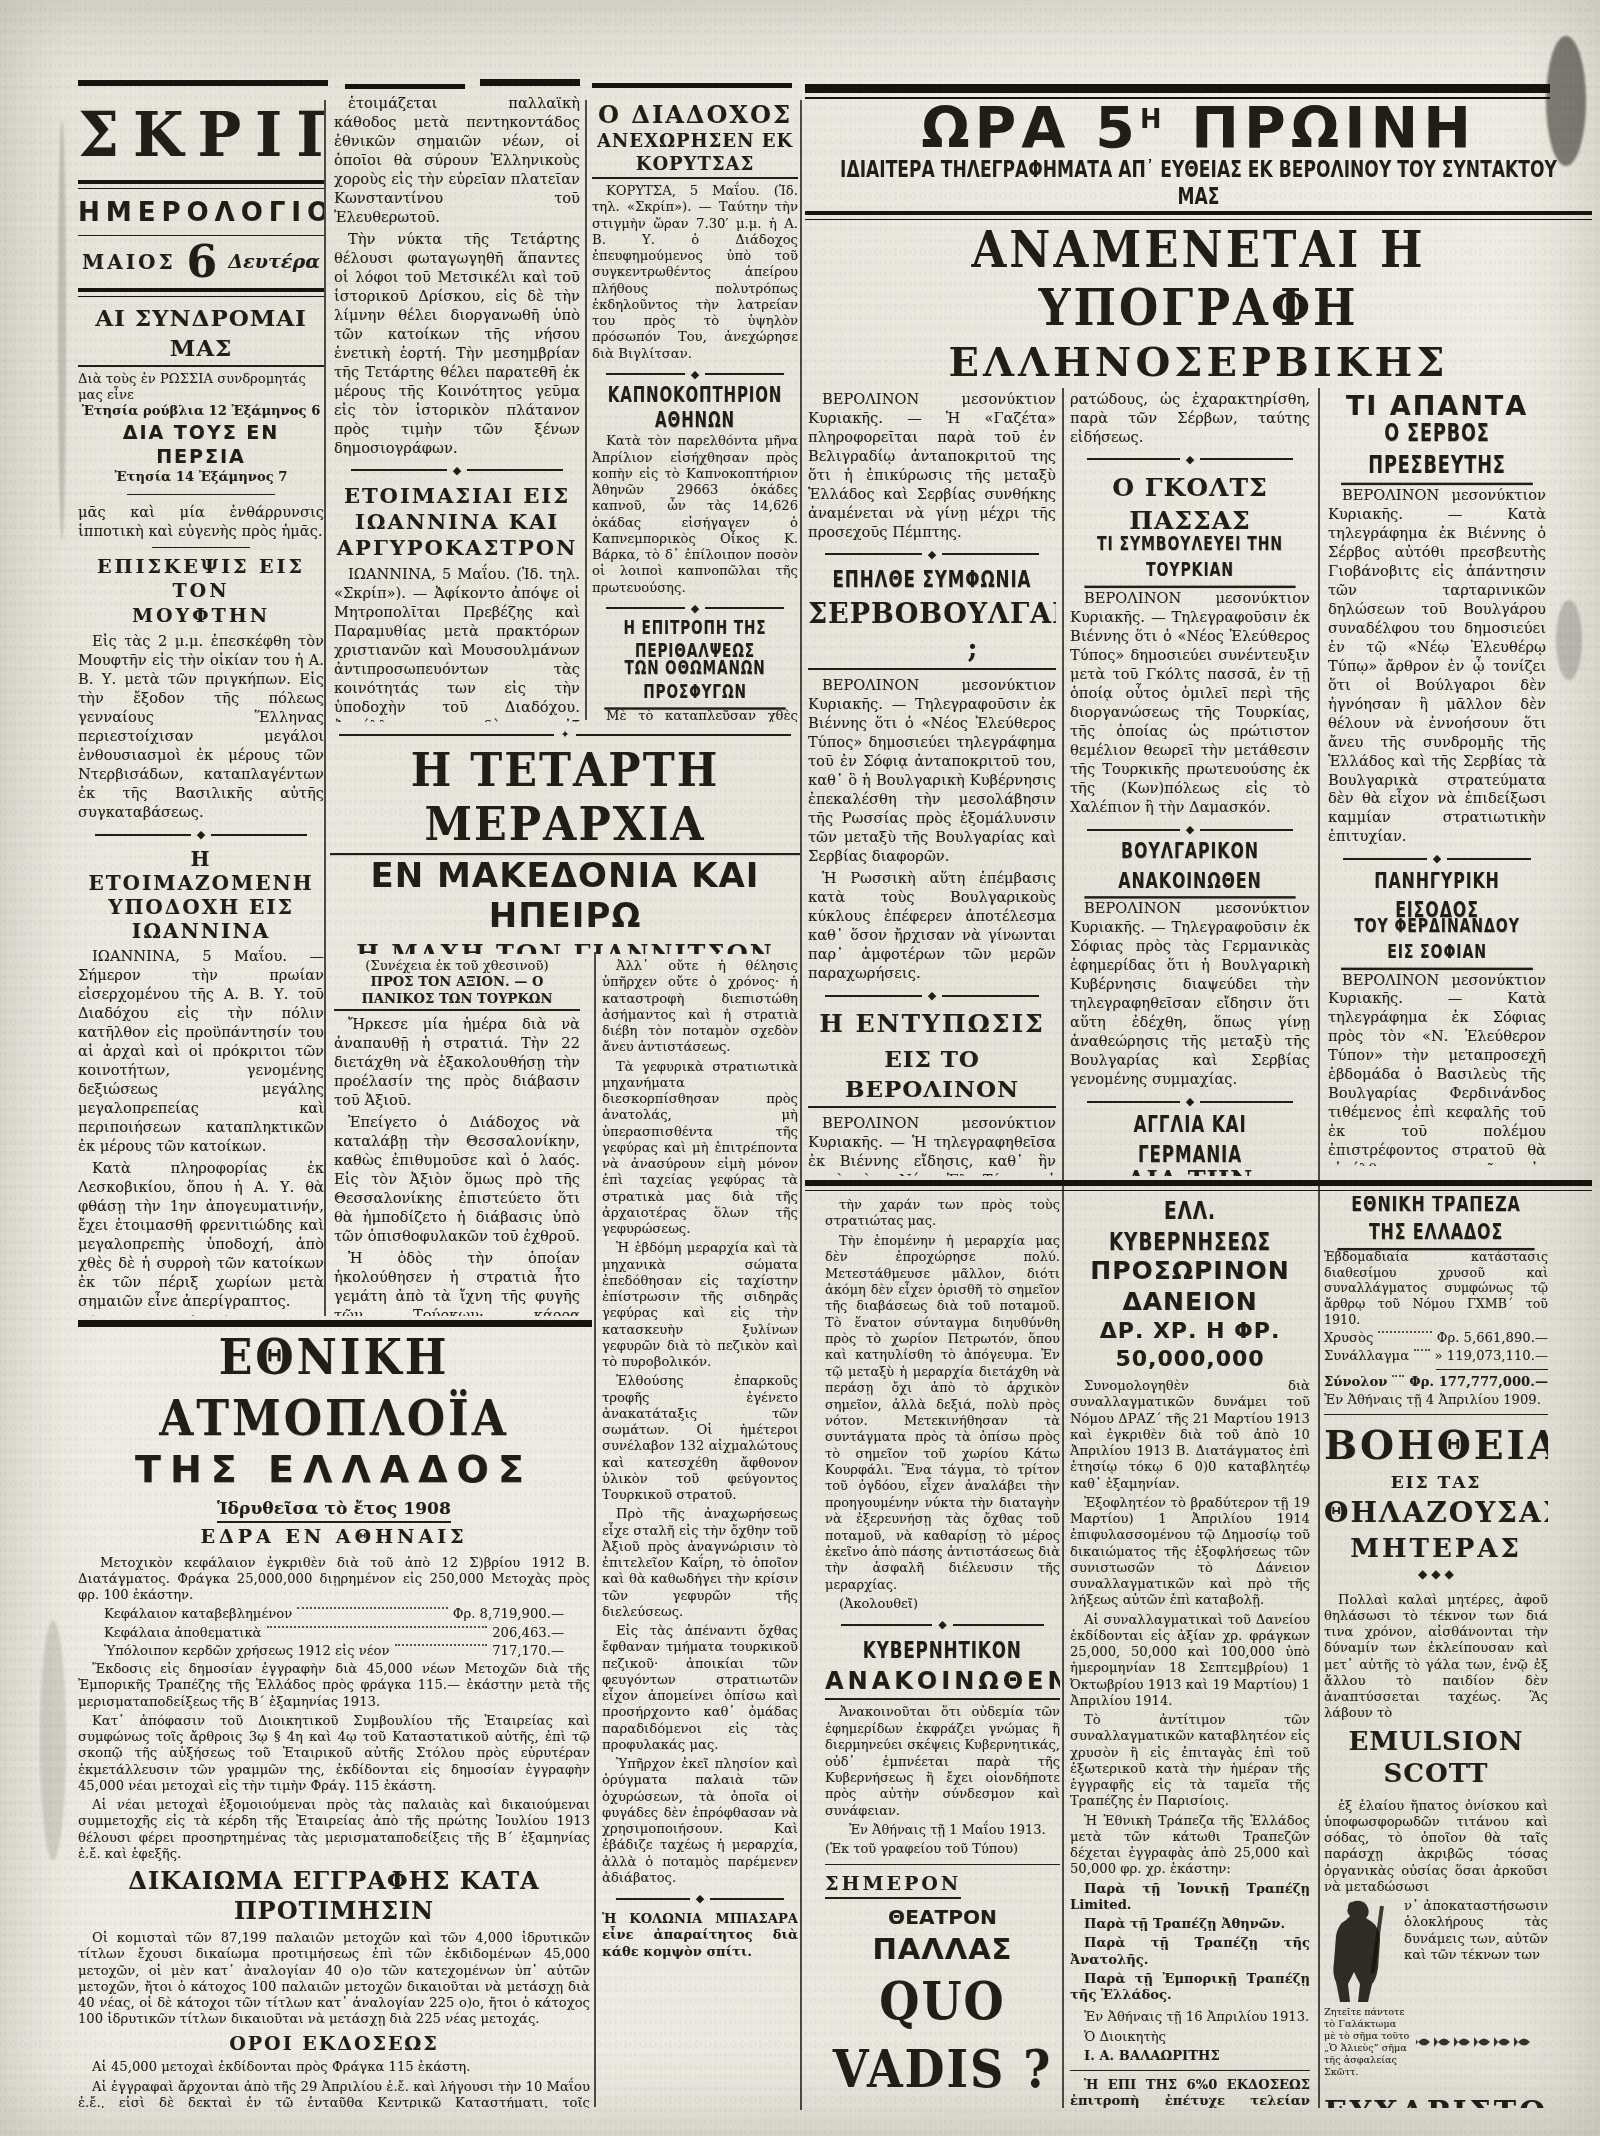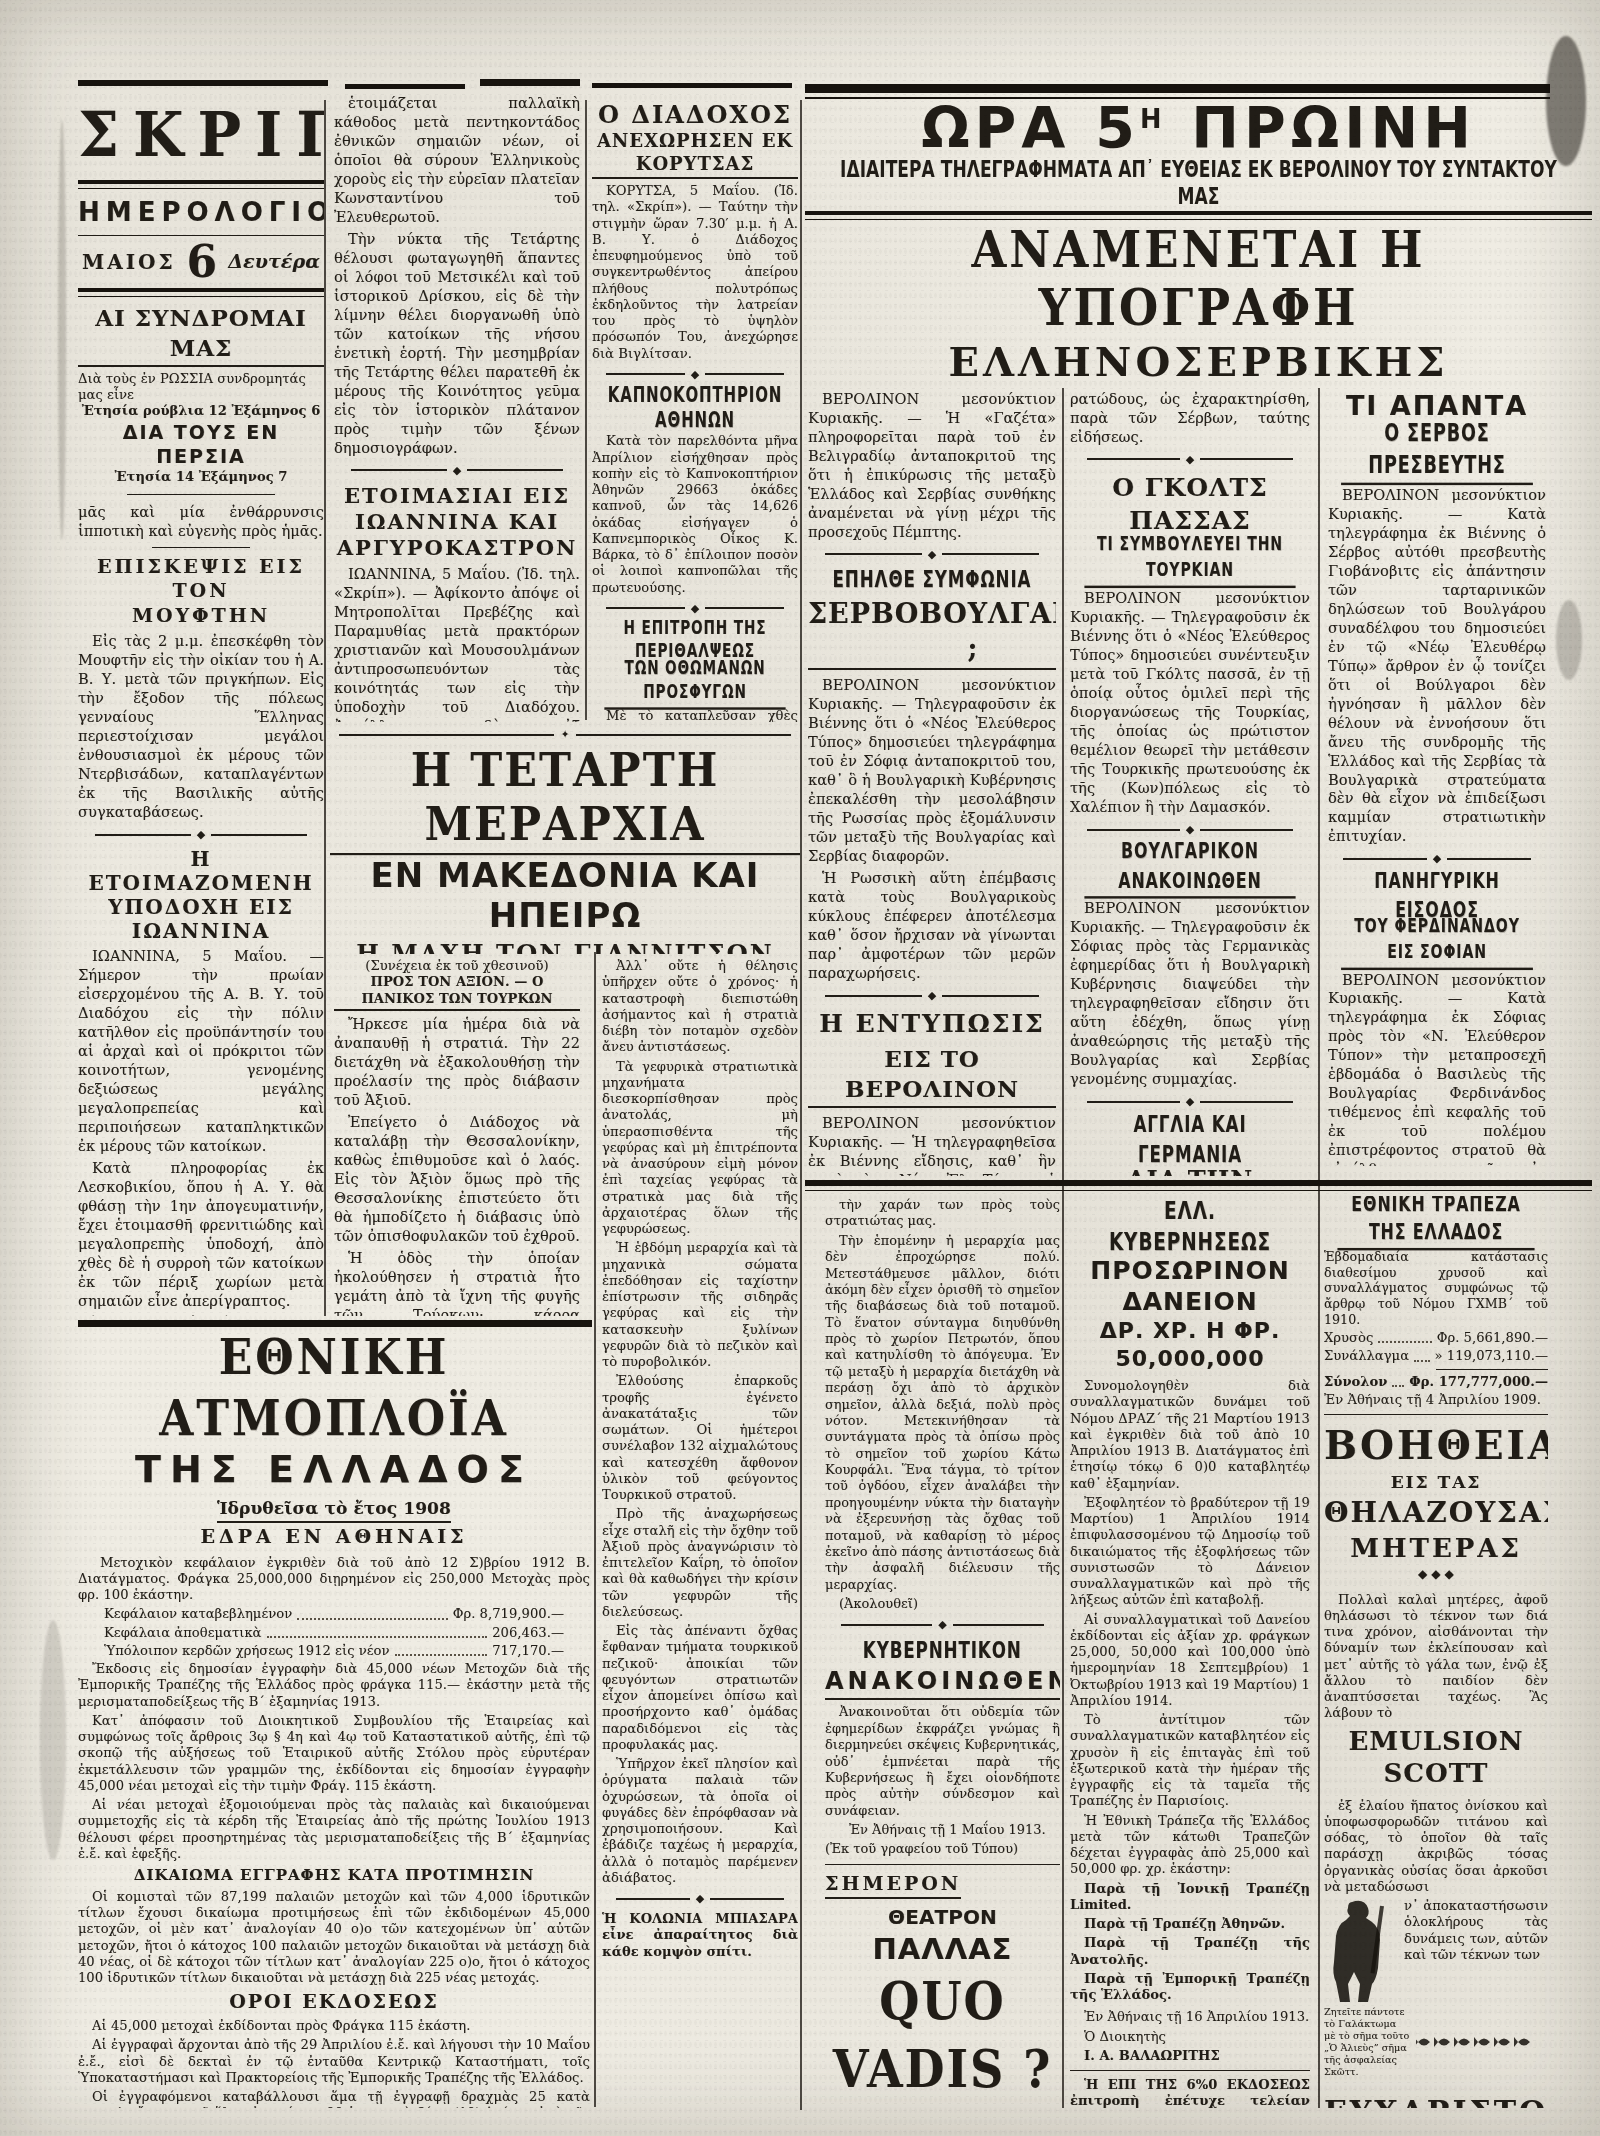--- a/index.html
+++ b/index.html
@@ -27,21 +27,21 @@
   .rt{text-align:right;}
   .fl{display:flex;align-items:center;justify-content:center;margin:7px auto;width:86%;}
   .fl::before,.fl::after{content:"";flex:1;border-top:2px solid #211d17;}
   .fl i{font-style:normal;margin:0 6px;font-size:11px;line-height:1;}
   .rule-thin{border-top:1.5px solid #211d17;margin:6px 0;}
   .rule-dbl{border-top:4px solid #17130e;border-bottom:1.5px solid #17130e;height:4px;margin:6px 0;}
   .hserif{font-weight:bold;text-align:center;letter-spacing:1px;margin:4px 0;}
   .hund{border-bottom:2px solid #211d17;display:inline-block;padding-bottom:2px;}
   .cond{display:inline-block;transform:scale(.88,1.22);transform-origin:center;}
   .sans{font-family:"DejaVu Sans","Liberation Sans",sans-serif;}
-  .row{display:flex;align-items:flex-end;margin:2px 0;}
+  .row{display:flex;align-items:flex-start;margin:2px 0;}
   .row .lead{flex:1;border-bottom:2px dotted #5a5246;margin:0 5px 3px 5px;height:1px;}
   .masthead-title{font-size:58px;font-weight:bold;letter-spacing:14px;text-align:center;
        transform:scaleY(1.05);margin:0;}
   .theater div{margin:6px 0;}
 </style>
 </head>
 <body>
 
 <div class="page">
 
@@ -383,21 +383,21 @@
     <div class="row" style="padding:0 26px">
       <span>Ὑπόλοιπον κερδῶν χρήσεως 1912 εἰς νέον</span>
         <span class="lead"></span>
       <span>717,170.—</span>
     </div>
     <div>
         <p>Ἔκδοσις εἰς δημοσίαν ἐγγραφὴν διὰ 45,000 νέων Μετοχῶν διὰ τῆς Ἐμπορικῆς Τραπέζης τῆς Ἑλλάδος πρὸς φράγκα 115.— ἑκάστην μετὰ τῆς μερισματαποδείξεως τῆς Β΄ ἑξαμηνίας 1913.</p>
         <p>Κατ᾽ ἀπόφασιν τοῦ Διοικητικοῦ Συμβουλίου τῆς Ἑταιρείας καὶ συμφώνως τοῖς ἄρθροις 3ῳ § 4η καὶ 4ῳ τοῦ Καταστατικοῦ αὐτῆς, ἐπὶ τῷ σκοπῷ τῆς αὐξήσεως τοῦ Ἑταιρικοῦ αὐτῆς Στόλου πρὸς εὐρυτέραν ἐκμετάλλευσιν τῶν γραμμῶν της, ἐκδίδονται εἰς δημοσίαν ἐγγραφὴν 45,000 νέαι μετοχαὶ εἰς τὴν τιμὴν Φράγ. 115 ἑκάστη.</p>
         <p>Αἱ νέαι μετοχαὶ ἐξομοιούμεναι πρὸς τὰς παλαιὰς καὶ δικαιούμεναι συμμετοχῆς εἰς τὰ κέρδη τῆς Ἑταιρείας ἀπὸ τῆς πρώτης Ἰουλίου 1913 θέλουσι φέρει προσηρτημένας τὰς μερισματαποδείξεις τῆς Β΄ ἑξαμηνίας ἐ.ἔ. καὶ ἑφεξῆς.</p>
       </div>
-    <div class="hserif" style="font-size:15px;letter-spacing:1px">ΔΙΚΑΙΩΜΑ ΕΓΓΡΑΦΗΣ ΚΑΤΑ ΠΡΟΤΙΜΗΣΙΝ</div>
+    <div class="hserif" style="font-size:24px;letter-spacing:1px">ΔΙΚΑΙΩΜΑ ΕΓΓΡΑΦΗΣ ΚΑΤΑ ΠΡΟΤΙΜΗΣΙΝ</div>
     <div>
         <p>Οἱ κομισταὶ τῶν 87,199 παλαιῶν μετοχῶν καὶ τῶν 4,000 ἱδρυτικῶν τίτλων ἔχουσι δικαίωμα προτιμήσεως ἐπὶ τῶν ἐκδιδομένων 45,000 μετοχῶν, οἱ μὲν κατ᾽ ἀναλογίαν 40 ο)ο τῶν κατεχομένων ὑπ᾽ αὐτῶν μετοχῶν, ἤτοι ὁ κάτοχος 100 παλαιῶν μετοχῶν δικαιοῦται νὰ μετάσχῃ διὰ 40 νέας, οἱ δὲ κάτοχοι τῶν τίτλων κατ᾽ ἀναλογίαν 225 ο)ο, ἤτοι ὁ κάτοχος 100 ἱδρυτικῶν τίτλων δικαιοῦται νὰ μετάσχῃ διὰ 225 νέας μετοχάς.</p>
       </div>
     <div class="hserif" style="font-size:19px;letter-spacing:2px">ΟΡΟΙ ΕΚΔΟΣΕΩΣ</div>
     <div>
         <p>Αἱ 45,000 μετοχαὶ ἐκδίδονται πρὸς Φράγκα 115 ἑκάστη.</p>
         <p>Αἱ ἐγγραφαὶ ἄρχονται ἀπὸ τῆς 29 Ἀπριλίου ἐ.ἔ. καὶ λήγουσι τὴν 10 Μαΐου ἐ.ἔ., εἰσὶ δὲ δεκταὶ ἐν τῷ ἐνταῦθα Κεντρικῷ Καταστήματι, τοῖς Ὑποκαταστήμασι καὶ Πρακτορείοις τῆς Ἐμπορικῆς Τραπέζης τῆς Ἑλλάδος.</p>
         <p>Οἱ ἐγγραφόμενοι καταβάλλουσι ἅμα τῇ ἐγγραφῇ δραχμὰς 25 κατὰ μετοχὴν ἔναντι τοῦ ὅλου ἀντιτίμου, 90 ἑκατοστὰ δέκα (10) ἡμέρας ἀπὸ τῆς κατανομῆς, ἥτις γενήσεται ἅμα τῇ λήξει τῶν ἐγγραφῶν.</p>
       </div>
   </div>

